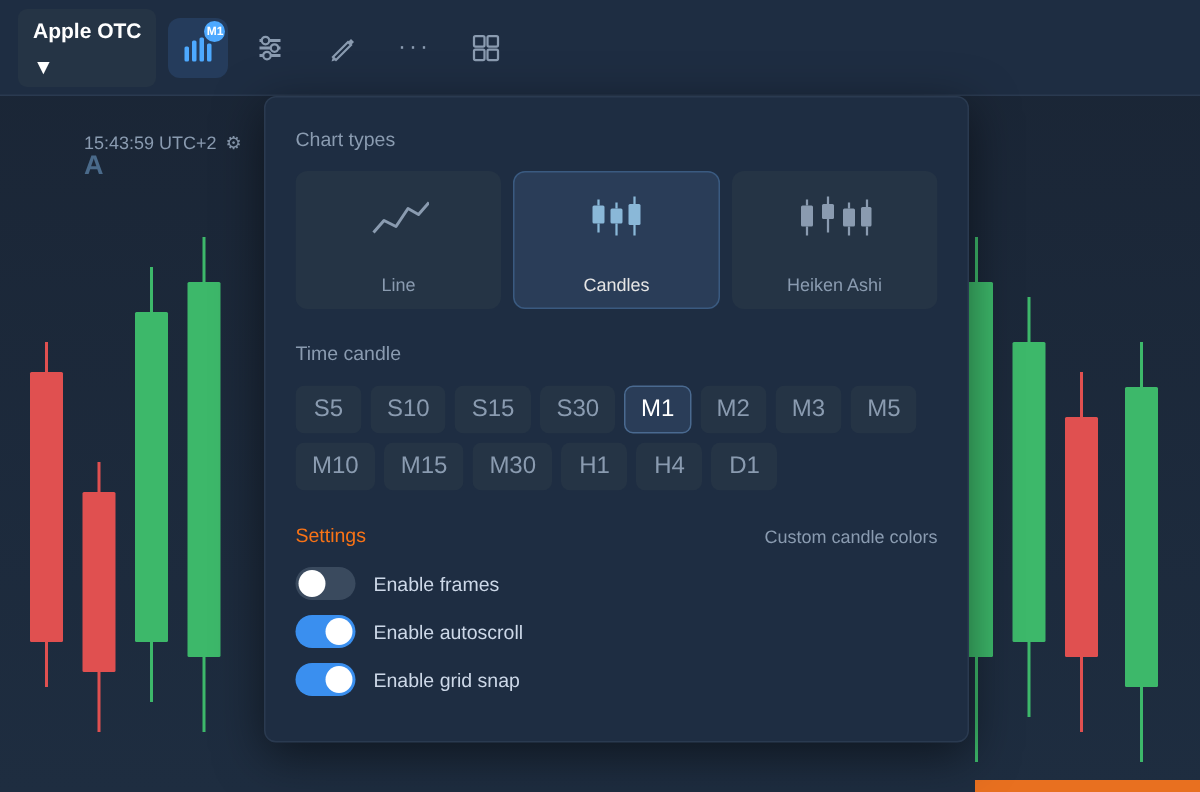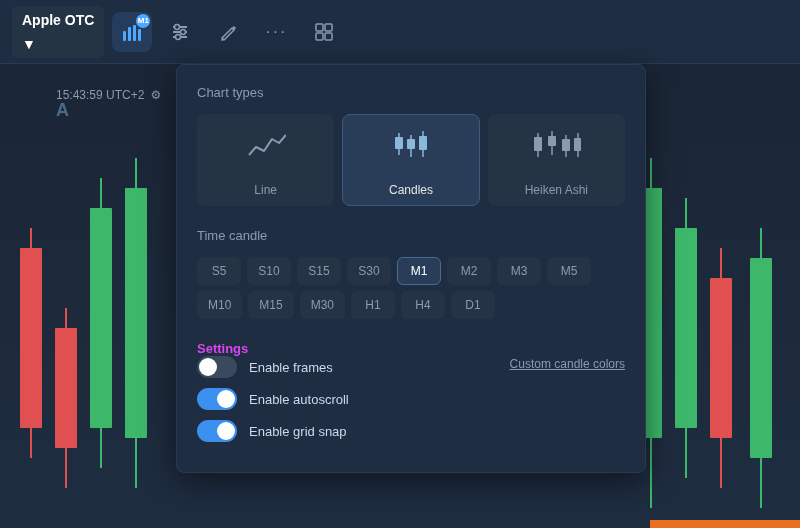--- a/index.html
+++ b/index.html
@@ -158,21 +158,21 @@
       flex-wrap: wrap;
       gap: 6px;
     }
 
     .tf-btn {
       min-width: 44px;
       padding: 6px 10px;
       border-radius: 6px;
       background: #253445;
       color: #8a9bb0;
-      font-size: 12px;
+      font-size: 16px;
       cursor: pointer;
       text-align: center;
       border: 1px solid transparent;
     }
     .tf-btn.active {
       background: #2a3d58;
       border-color: #4a6a90;
       color: #fff;
     }
 
@@ -181,23 +181,24 @@
       display: flex;
       justify-content: space-between;
       align-items: flex-start;
     }
 
     .settings-left {
       flex: 1;
     }
 
     .settings-title {
-      color: #d946ef;
+      color: #f97316;
       font-size: 13px;
-      font-weight: 700;
+      margin-bottom: 14px;
+      font-weight: 400;
     }
 
     .setting-row {
       display: flex;
       align-items: center;
       gap: 12px;
       margin-bottom: 10px;
     }
 
     .setting-label {
@@ -228,24 +229,23 @@
       background: #fff;
       top: 2px;
       transition: left 0.2s;
     }
     .toggle.off .toggle-knob { left: 2px; }
     .toggle.on .toggle-knob { left: 20px; }
 
     .custom-candle-link {
       color: #8a9bb0;
       font-size: 12px;
-      text-decoration: underline;
       cursor: pointer;
       text-align: right;
-      margin-top: 16px;
+      margin-top: 2px;
     }
 
     
     .bg-candles {
       position: absolute;
       bottom: 0;
       z-index: 2;
     }
 
     

